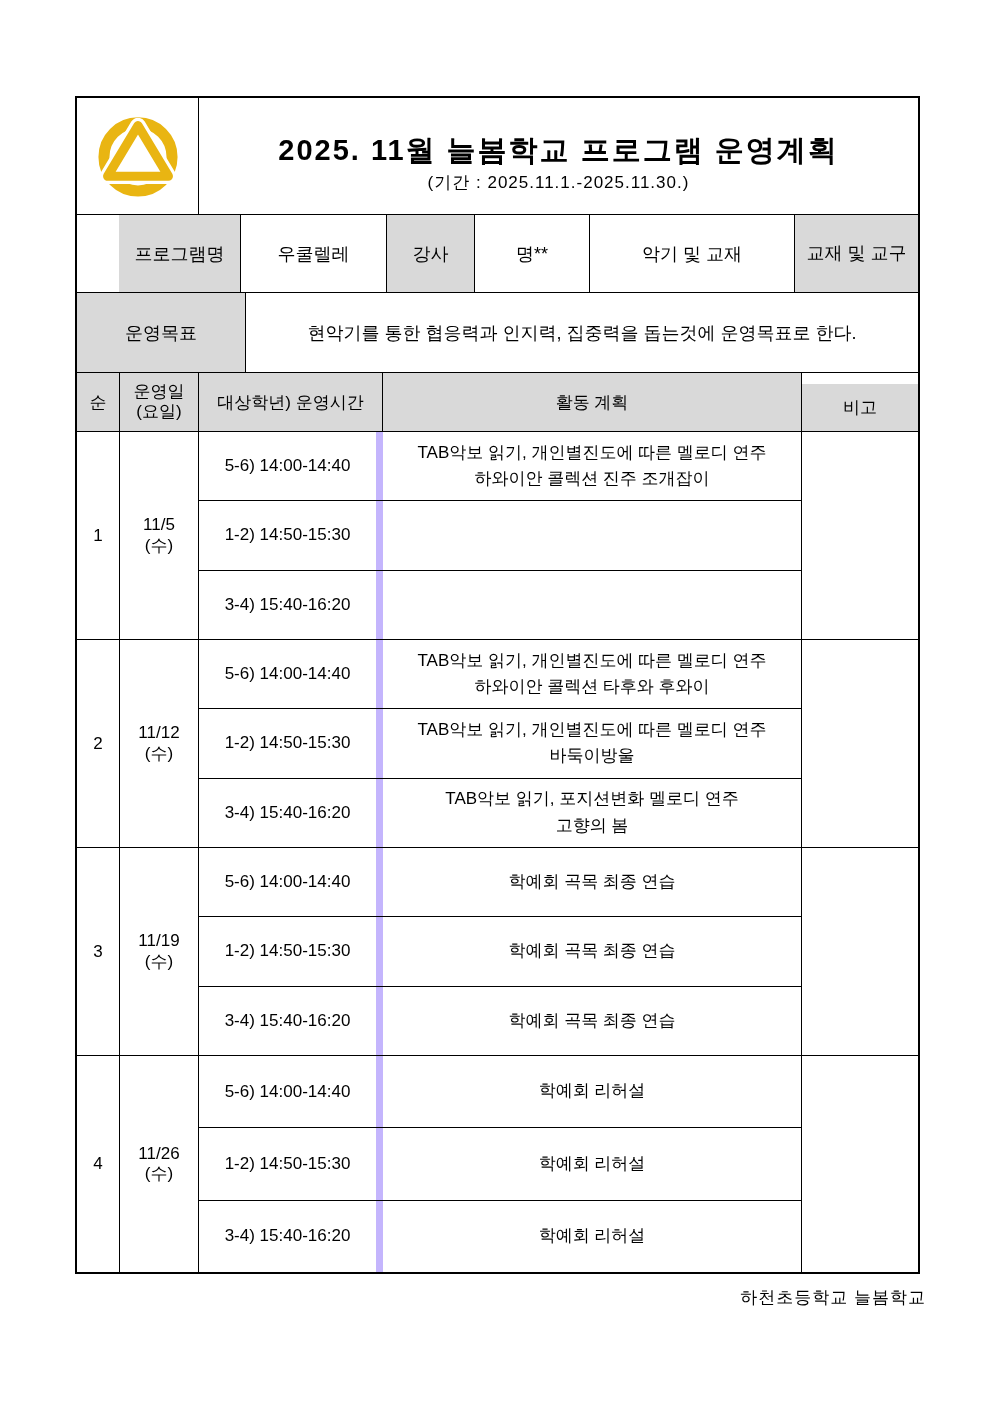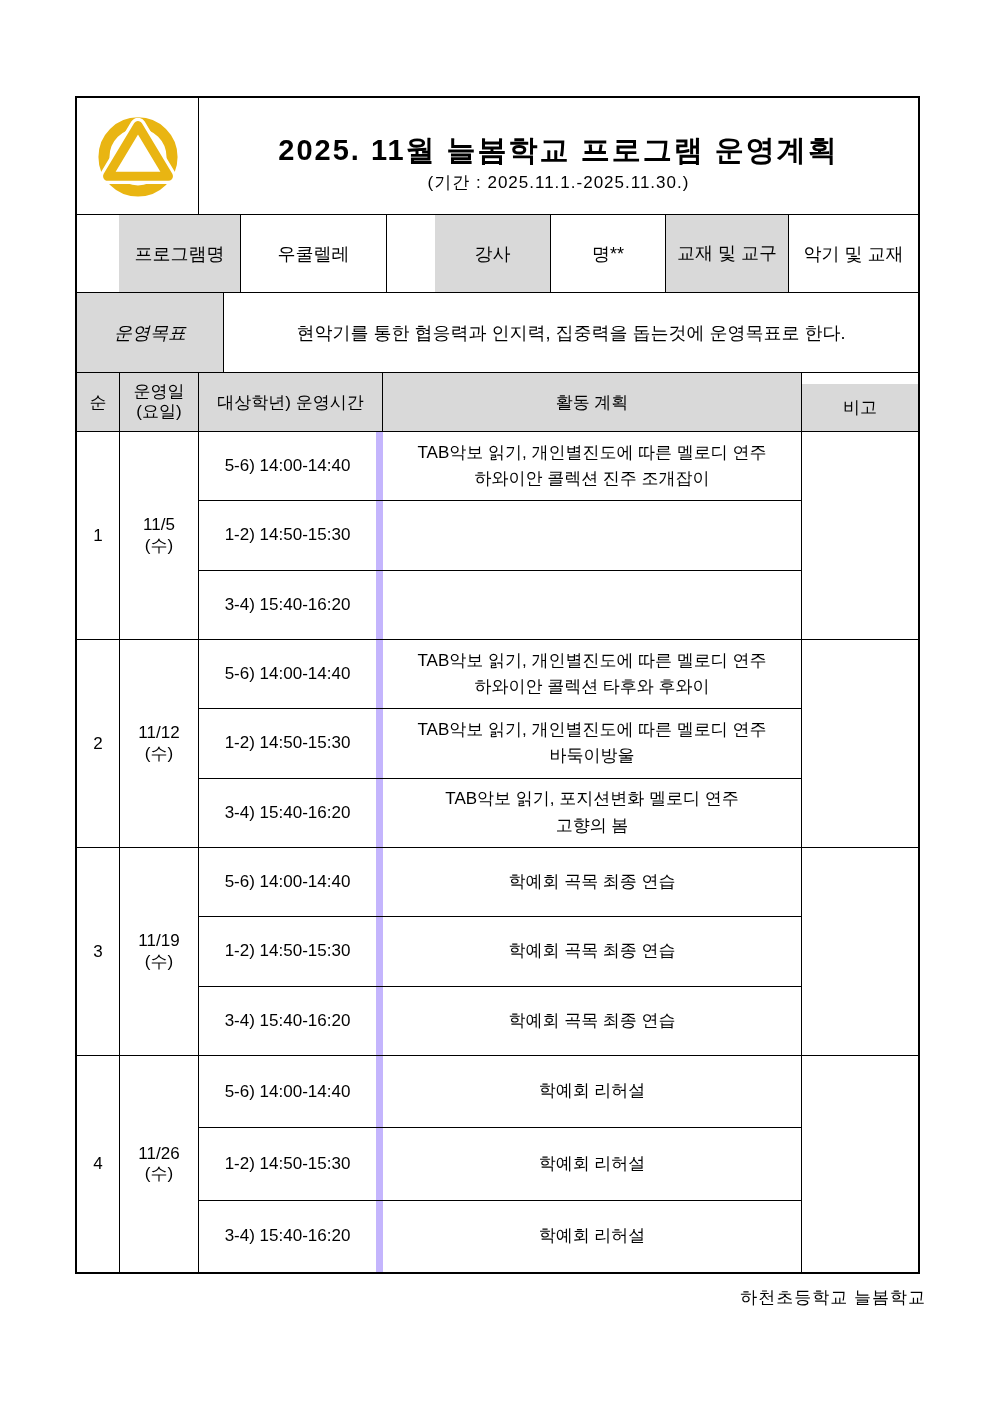--- a/index.html
+++ b/index.html
@@ -20,28 +20,28 @@
   .band-title { height: 117px; }
   .logo-cell { width: 122px; }
   .title-cell { flex: 1; flex-direction: column; gap: 0; margin-top: 12px; }
   .doc-title { font-size: 29px; font-weight: bold; letter-spacing: 2px; }
   .doc-period { font-size: 17px; letter-spacing: 1px; }
 
   
   .band-info { height: 78px; font-size: 18px; padding-left: 42px; }
   .w-label1 { width: 122px; }
   .w-val1   { width: 146px; }
-  .w-label2 { width: 116px; margin-left: 48px; }
+  .w-label2 { width: 88px; }
   .w-val2   { width: 115px; }
   .w-label3 { width: 123px; line-height: 1.25; }
   .w-val3   { flex: 1; }
 
   
   .band-goal { height: 80px; font-size: 18px; }
-  .goal-label { width: 147px; font-style: italic; }
+  .goal-label { width: 169px; }
   .goal-text { flex: 1; padding: 0 14px; justify-content: center; }
 
   
   .band-head { height: 59px; font-size: 17px; }
   .col-no   { width: 43px; }
   .col-date { width: 79px; flex-direction: column; line-height: 1.2; }
   .col-time { width: 184px; }
   .col-act  { width: 419px; }
   .col-note { flex: 1; margin-top: 11px; }
 
@@ -80,22 +80,22 @@
       <div class="doc-title">2025. 11월 늘봄학교 프로그램 운영계획</div>
       <div class="doc-period">(기간 : 2025.11.1.-2025.11.30.)</div>
     </div>
   </div>
 
   <div class="row band-info">
     <div class="cell gray w-label1">프로그램명</div>
     <div class="cell w-val1">우쿨렐레</div>
     <div class="cell gray w-label2">강사</div>
     <div class="cell w-val2">명**</div>
+    <div class="cell w-val3">악기 및 교재</div>
     <div class="cell gray w-label3">교재 및 교구</div>
-    <div class="cell w-val3">악기 및 교재</div>
   </div>
 
   <div class="row band-goal">
     <div class="cell gray goal-label">운영목표</div>
     <div class="cell goal-text">현악기를 통한 협응력과 인지력, 집중력을 돕는것에 운영목표로 한다.</div>
   </div>
 
   <div class="row band-head">
     <div class="cell gray col-no">순</div>
     <div class="cell gray col-date">

